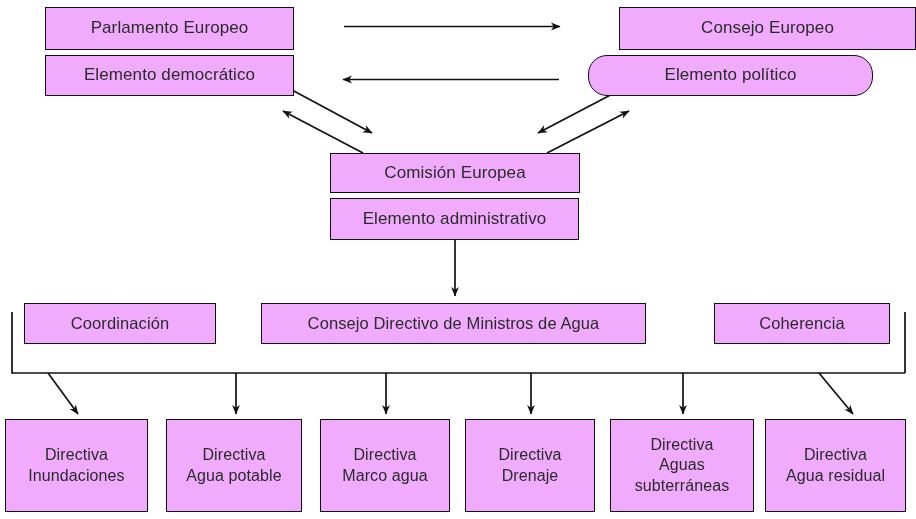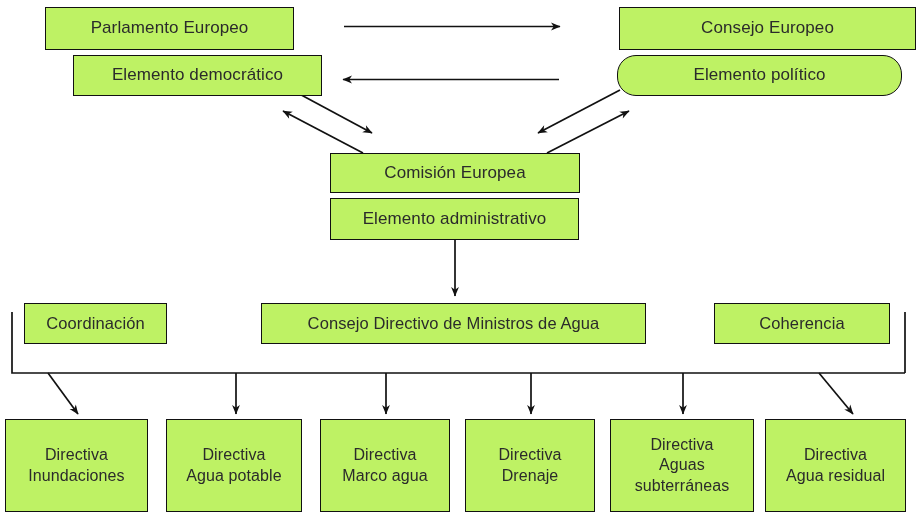--- a/index.html
+++ b/index.html
@@ -22,21 +22,21 @@
     left: 0;
     top: 0;
     width: 916px;
     height: 519px;
     pointer-events: none;
   }
   .node {
     position: absolute;
     box-sizing: border-box;
     border: 1.6px solid #111111;
-    background: #bef264;
+    background: #f0abfc;
     display: flex;
     align-items: center;
     justify-content: center;
     text-align: center;
     color: #2b2b2b;
     font-size: 17px;
     line-height: 1.2;
     letter-spacing: 0.1px;
     padding: 0 18px;
     z-index: 2;
@@ -87,39 +87,39 @@
     <line x1="236" y1="373" x2="236" y2="414" stroke="#111111" stroke-width="1.7" marker-end="url(#ah)"></line>
     <line x1="386" y1="373" x2="386" y2="414" stroke="#111111" stroke-width="1.7" marker-end="url(#ah)"></line>
     <line x1="531" y1="373" x2="531" y2="414" stroke="#111111" stroke-width="1.7" marker-end="url(#ah)"></line>
     <line x1="683" y1="373" x2="683" y2="414" stroke="#111111" stroke-width="1.7" marker-end="url(#ah)"></line>
     <line x1="819" y1="373" x2="853" y2="414" stroke="#111111" stroke-width="1.7" marker-end="url(#ah)"></line>
   </svg>
 
   <div class="node" style="left:45px; top:7px; width:249px; height:43px;">
     <span class="node-label">Parlamento Europeo</span>
   </div>
-  <div class="node" style="left:45px; top:55px; width:249px; height:41px;margin-left:28px;">
+  <div class="node" style="left:45px; top:55px; width:249px; height:41px;">
     <span class="node-label">Elemento democrático</span>
   </div>
 
   <div class="node" style="left:619px; top:7px; width:297px; height:43px;">
     <span class="node-label">Consejo Europeo</span>
   </div>
-  <div class="node" style="left:617px; top:55px; width:285px; height:41px;border-radius:19px;">
+  <div class="node" style="left:588px; top:55px; width:285px; height:41px;border-radius:19px;">
     <span class="node-label">Elemento político</span>
   </div>
 
   <div class="node" style="left:330px; top:153px; width:250px; height:40px;text-align:center;">
     <span class="node-label">Comisión Europea</span>
   </div>
   <div class="node" style="left:330px; top:198px; width:249px; height:42px;">
     <span class="node-label">Elemento administrativo</span>
   </div>
 
-  <div class="node small" style="left:24px; top:303px; width:143px; height:41px;justify-content:center;">
+  <div class="node small" style="left:24px; top:303px; width:192px; height:41px;justify-content:center;">
     <span class="node-label">Coordinación</span>
   </div>
   <div class="node small" style="left:261px; top:303px; width:385px; height:41px;">
     <span class="node-label">Consejo Directivo de Ministros de Agua</span>
   </div>
   <div class="node small" style="left:714px; top:303px; width:176px; height:41px;">
     <span class="node-label">Coherencia</span>
   </div>
 
   <div class="node leaf" style="left:5px; top:419px; width:143px; height:93px;">

